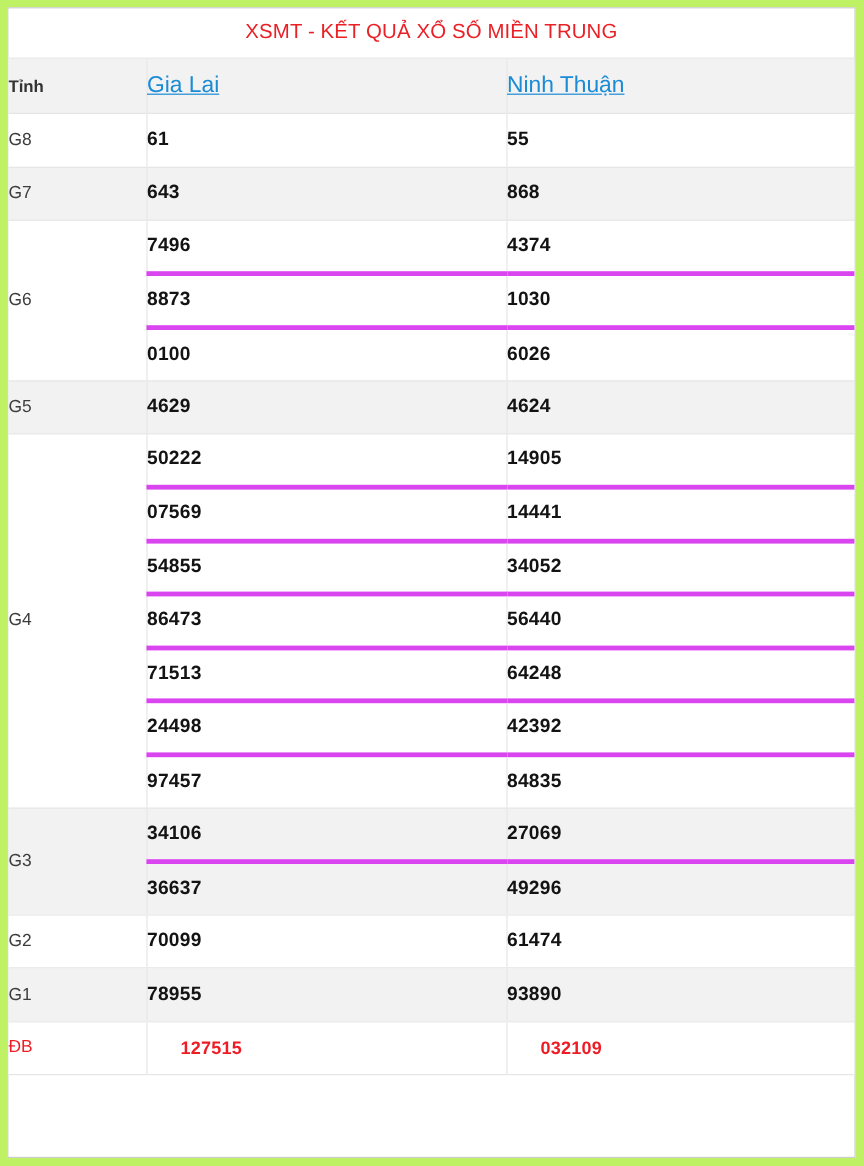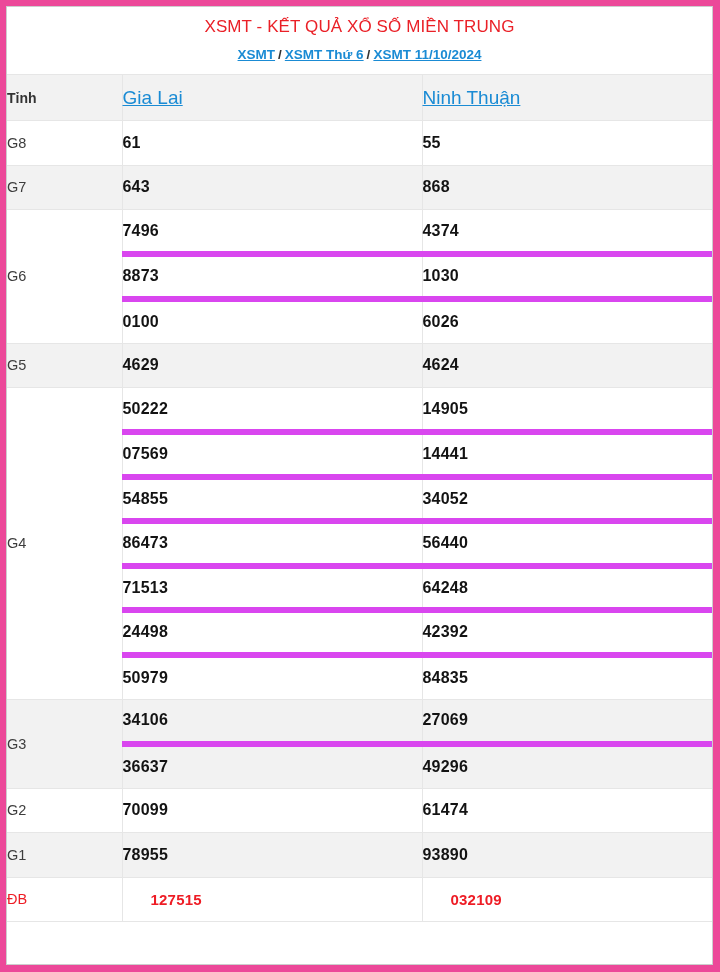--- a/index.html
+++ b/index.html
@@ -11,21 +11,21 @@
     width: 720px;
     height: 972px;
     font-family: "Liberation Sans", sans-serif;
     -webkit-font-smoothing: antialiased;
   }
   .page {
     box-sizing: border-box;
     width: 720px;
     height: 972px;
     padding: 6px 7px 7px 6px;
-    background: #ec4899;
+    background: #bef264;
   }
   .card {
     box-sizing: border-box;
     width: 100%;
     height: 100%;
     border: 1px solid #cdcdcd;
     background: #ffffff;
     overflow: hidden;
     display: flex;
     flex-direction: column;
@@ -121,21 +121,21 @@
     font-size: 16px;
     font-weight: bold;
     letter-spacing: .2px;
   }
   td.num.db {
     color: #ee1c25;
     font-size: 15px;
     padding-left: 28px;
   }
   
-  tr.sub td { border-top: 6px solid #d946ef; }
+  tr.sub td { border-top: 4px solid #d946ef; }
   tr.grp-first td { border-top: 1px solid #e0e0e0; }
 
   
   .foot {
     flex: 1 1 auto;
     display: flex;
     align-items: center;
     justify-content: center;
     gap: 22px;
     border-top: 1px solid #e0e0e0;
@@ -176,21 +176,20 @@
   }
 </style>
 </head>
 <body>
 
 <div class="page">
   <div class="card">
 
     <div class="head">
       <div class="head-title">XSMT - KẾT QUẢ XỔ SỐ MIỀN TRUNG</div>
-      <div class="breadcrumb"><a>XSMT</a><span class="crumb-sep">/</span><a>XSMT Thứ 6</a><span class="crumb-sep">/</span><a>XSMT 11/10/2024</a></div>
     </div>
 
     <table class="tbl">
       <colgroup>
         <col class="c-label">
         <col class="c-prov">
         <col class="c-prov">
       </colgroup>
       <thead>
         <tr>
@@ -251,21 +250,21 @@
           </tr>
           <tr class="plain sub">
             <td class="num divider-l">71513</td>
             <td class="num divider-l">64248</td>
           </tr>
           <tr class="plain sub">
             <td class="num divider-l">24498</td>
             <td class="num divider-l">42392</td>
           </tr>
           <tr class="plain sub">
-            <td class="num divider-l">50979</td>
+            <td class="num divider-l">97457</td>
             <td class="num divider-l">84835</td>
           </tr>
           <tr class="shaded grp-first">
             <td class="lbl" rowspan="2">G3</td>
             <td class="num divider-l">34106</td>
             <td class="num divider-l">27069</td>
           </tr>
           <tr class="shaded sub">
             <td class="num divider-l">36637</td>
             <td class="num divider-l">49296</td>

